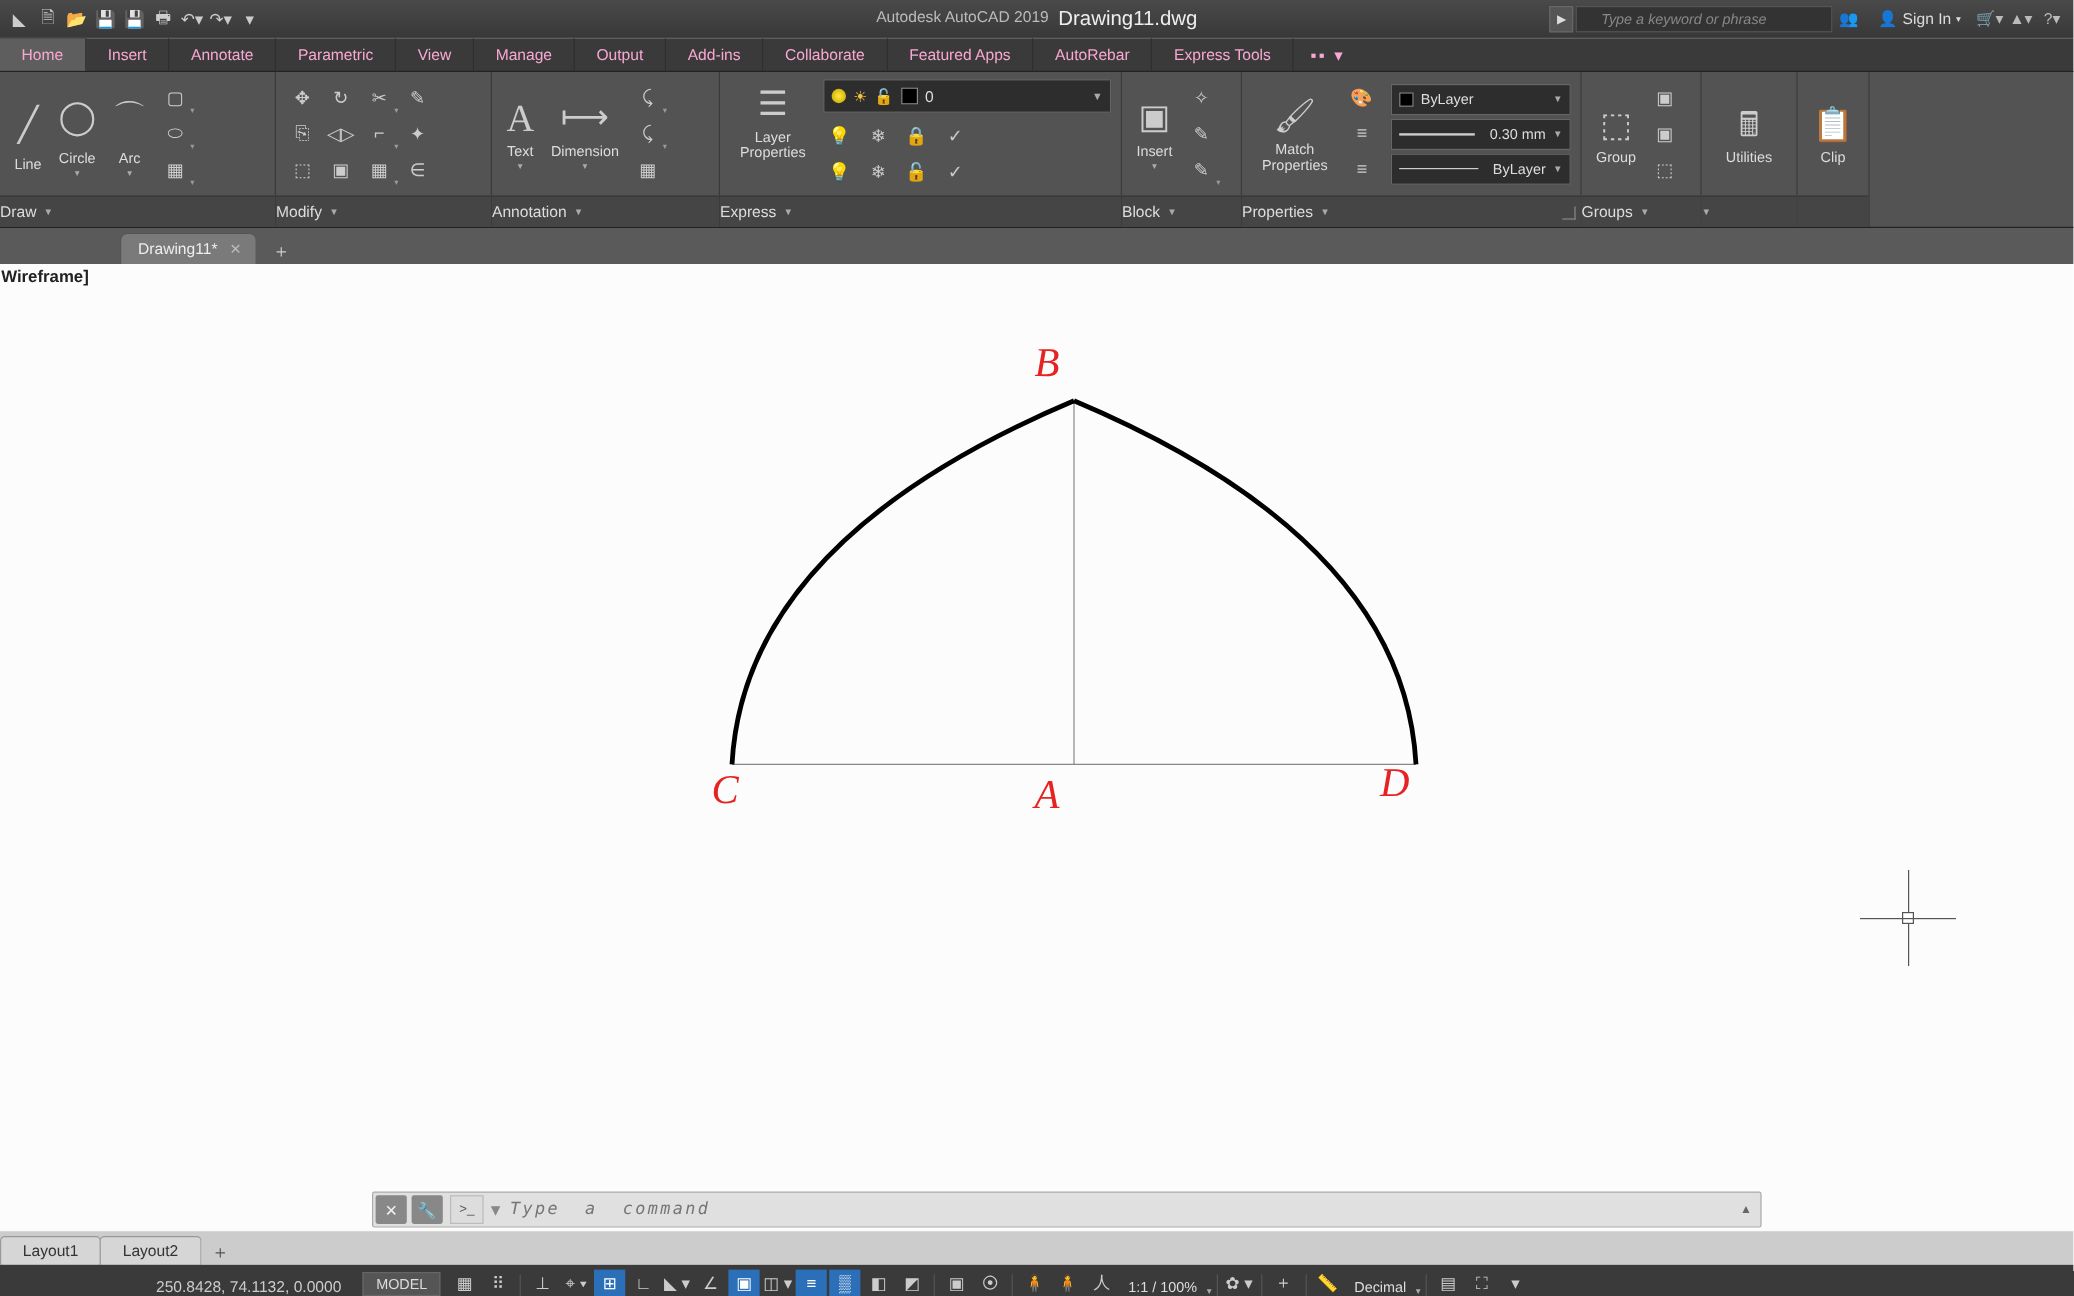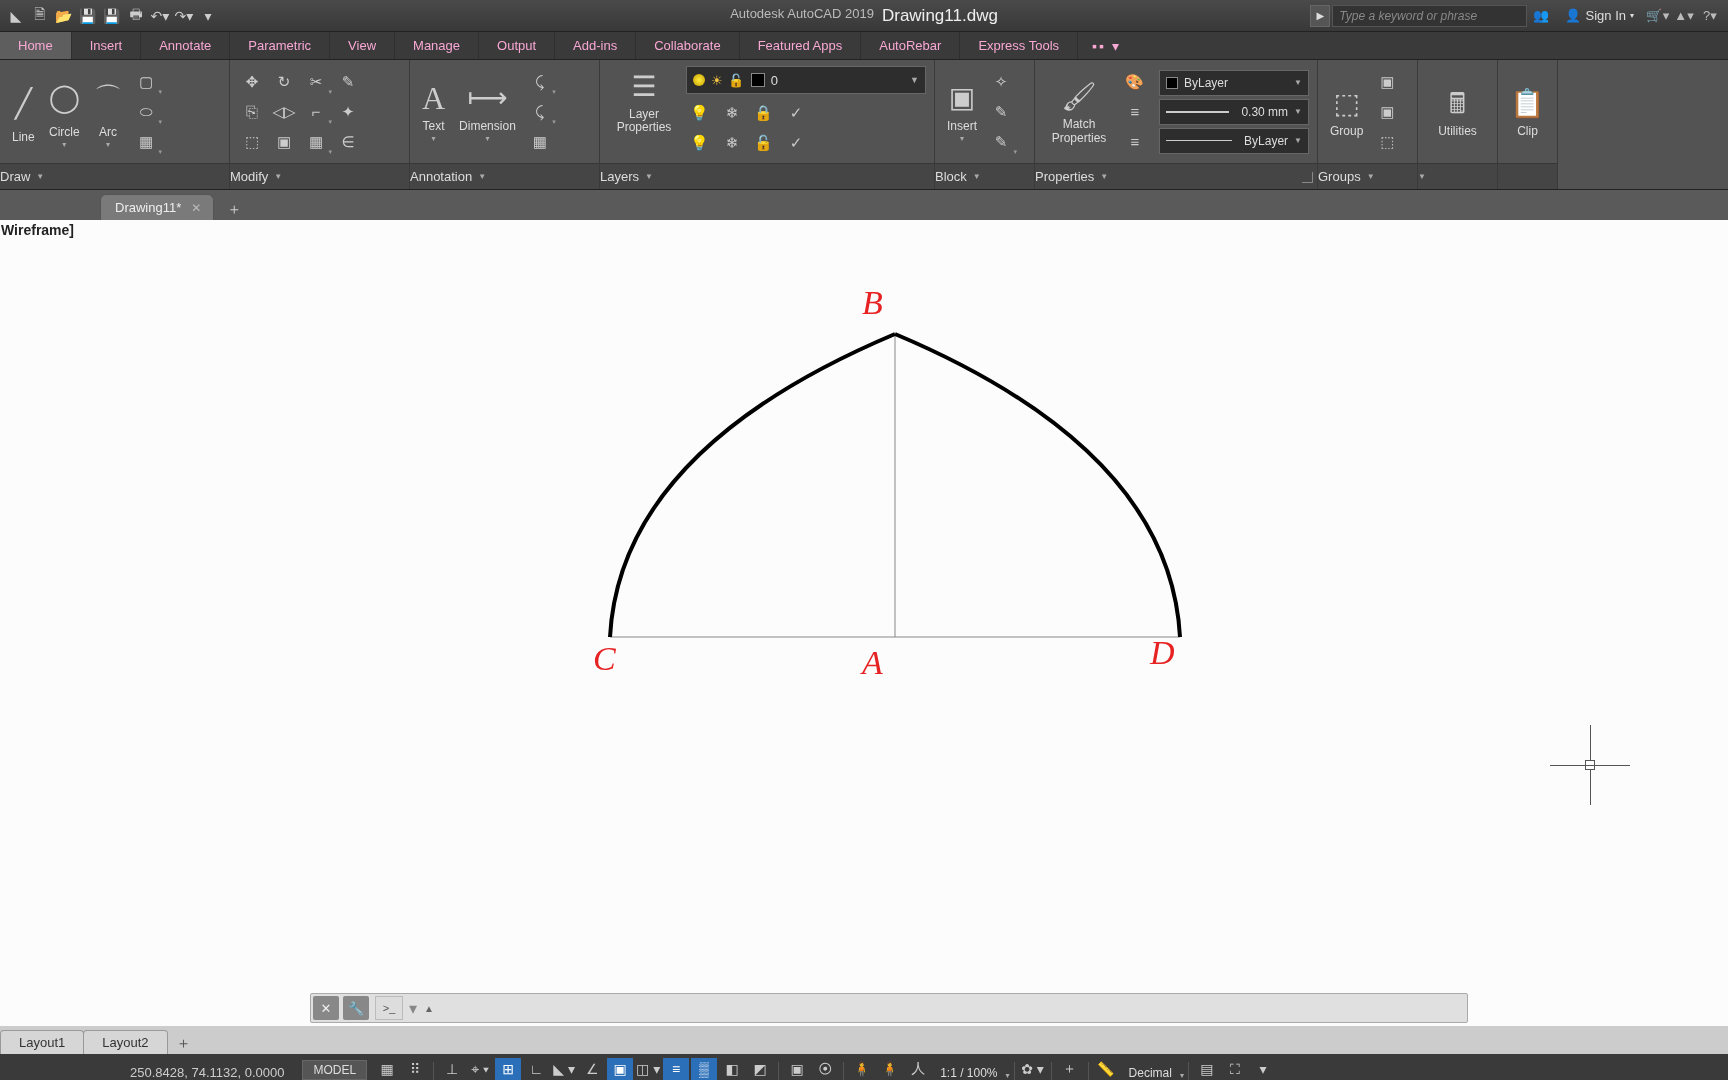--- a/index.html
+++ b/index.html
@@ -6,21 +6,21 @@
 body { width:1728px; height:1080px; background:#fff; overflow:hidden; position:relative; }
 
 
 .titlebar { height:32px; background:linear-gradient(#4a4a4a,#383838); display:flex; align-items:center; color:#ccc; font-size:13px; position:relative; border-bottom:1px solid #222;}
 .qat { display:flex; gap:4px; padding-left:6px; align-items:center;}
 .qat .ico { width:20px; height:20px; display:flex; align-items:center; justify-content:center; font-size:14px; cursor:pointer; color:#ccc;}
 .titlebar .center { position:absolute; left:50%; transform:translateX(-50%); display:flex; gap:8px; }
 .titlebar .center .app { color:#bbb; font-size:13px;}
 .titlebar .center .file { color:#eee; font-size:17px;}
 .titlebar .right { margin-left:auto; display:flex; align-items:center; gap:2px; padding-right:6px;}
-.searchbox { width:195px; height:22px; background:#333; border:1px solid #555; display:flex; align-items:center; padding:0 6px; font-style:italic; color:#888; font-size:12px;}
+.searchbox { width:214px; height:22px; background:#333; border:1px solid #555; display:flex; align-items:center; padding:0 20px; font-style:italic; color:#888; font-size:12px;}
 .signin { display:flex; align-items:center; gap:4px; padding:0 10px; height:22px; color:#ddd; font-size:13px; cursor:pointer;}
 .right .ico { width:24px; height:24px; display:flex; align-items:center; justify-content:center; color:#bbb; cursor:pointer; font-size:13px;}
 .play { width:20px; height:22px; background:#555; display:flex; align-items:center; justify-content:center; color:#ddd; font-size:10px; cursor:pointer; border:1px solid #666;}
 
 
 .menutabs { height:28px; background:#3a3a3a; display:flex; color:#f9a8d4; font-size:13px; border-bottom:1px solid #222;}
 .menutabs .tab { padding:0 18px; display:flex; align-items:center; cursor:pointer; border-right:1px solid #2f2f2f;}
 .menutabs .tab.active { background:#5e5e5e;}
 .menutabs .dots { padding:0 14px; display:flex; align-items:center; cursor:pointer; font-size:14px; letter-spacing:2px;}
 
@@ -254,21 +254,21 @@
           <div class="iconrow">
             <div class="smico">💡</div>
             <div class="smico">❄</div>
             <div class="smico">🔓</div>
             <div class="smico">✓</div>
           </div>
         </div>
       </div>
     </div>
     <div class="panel-title">
-      <span>Layers</span>
+      <span>Express</span>
         <span class="dd">▼</span>
     </div>
   </div>
 
   <div class="panel" style="min-width:100px">
     <div class="panel-body">
       <div class="bigbtn">
         <div class="bigico">▣</div>
         <span>Insert</span>
         <span style="font-size:8px;color:#aaa">▾</span>
@@ -391,20 +391,21 @@
   <div class="crosshair" style="left:1550px; top:505px">
     <div class="box"></div>
   </div>
 </div>
 
 <div class="cmdbar">
   <div class="btn">✕</div>
   <div class="btn">🔧</div>
   <div class="prompt">&gt;_</div>
   <span style="color:#888;margin-left:6px">▾</span>
+  <input type="text" placeholder="Type  a  command" style="">
   <div class="up">▲</div>
 </div>
 
 <div class="layouttabs">
   <div class="layouttab">Layout1</div>
   <div class="layouttab">Layout2</div>
   <div class="layoutadd">＋</div>
 </div>
 
 <div class="statusbar">

